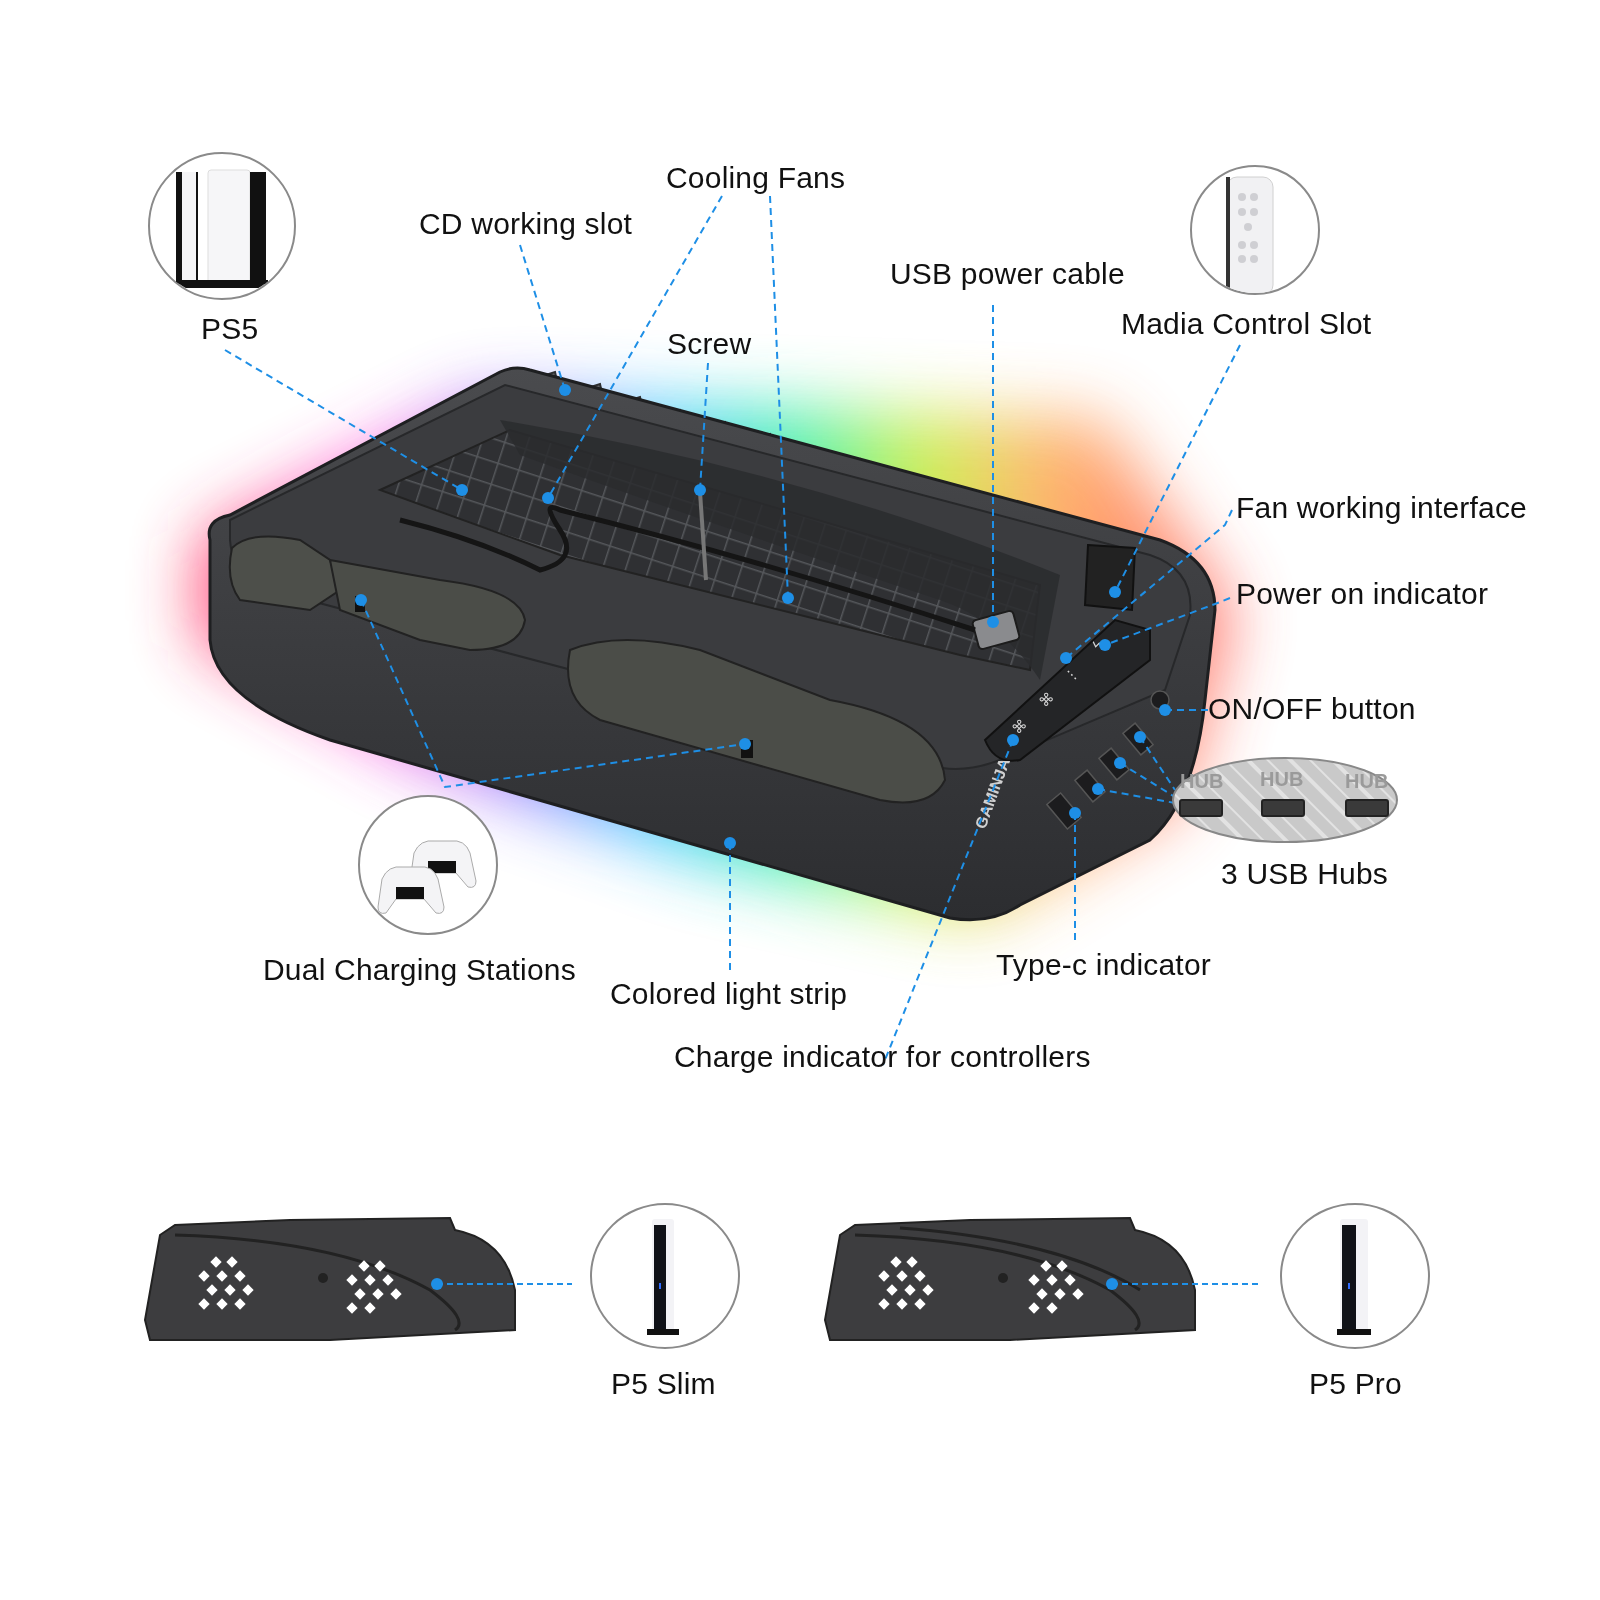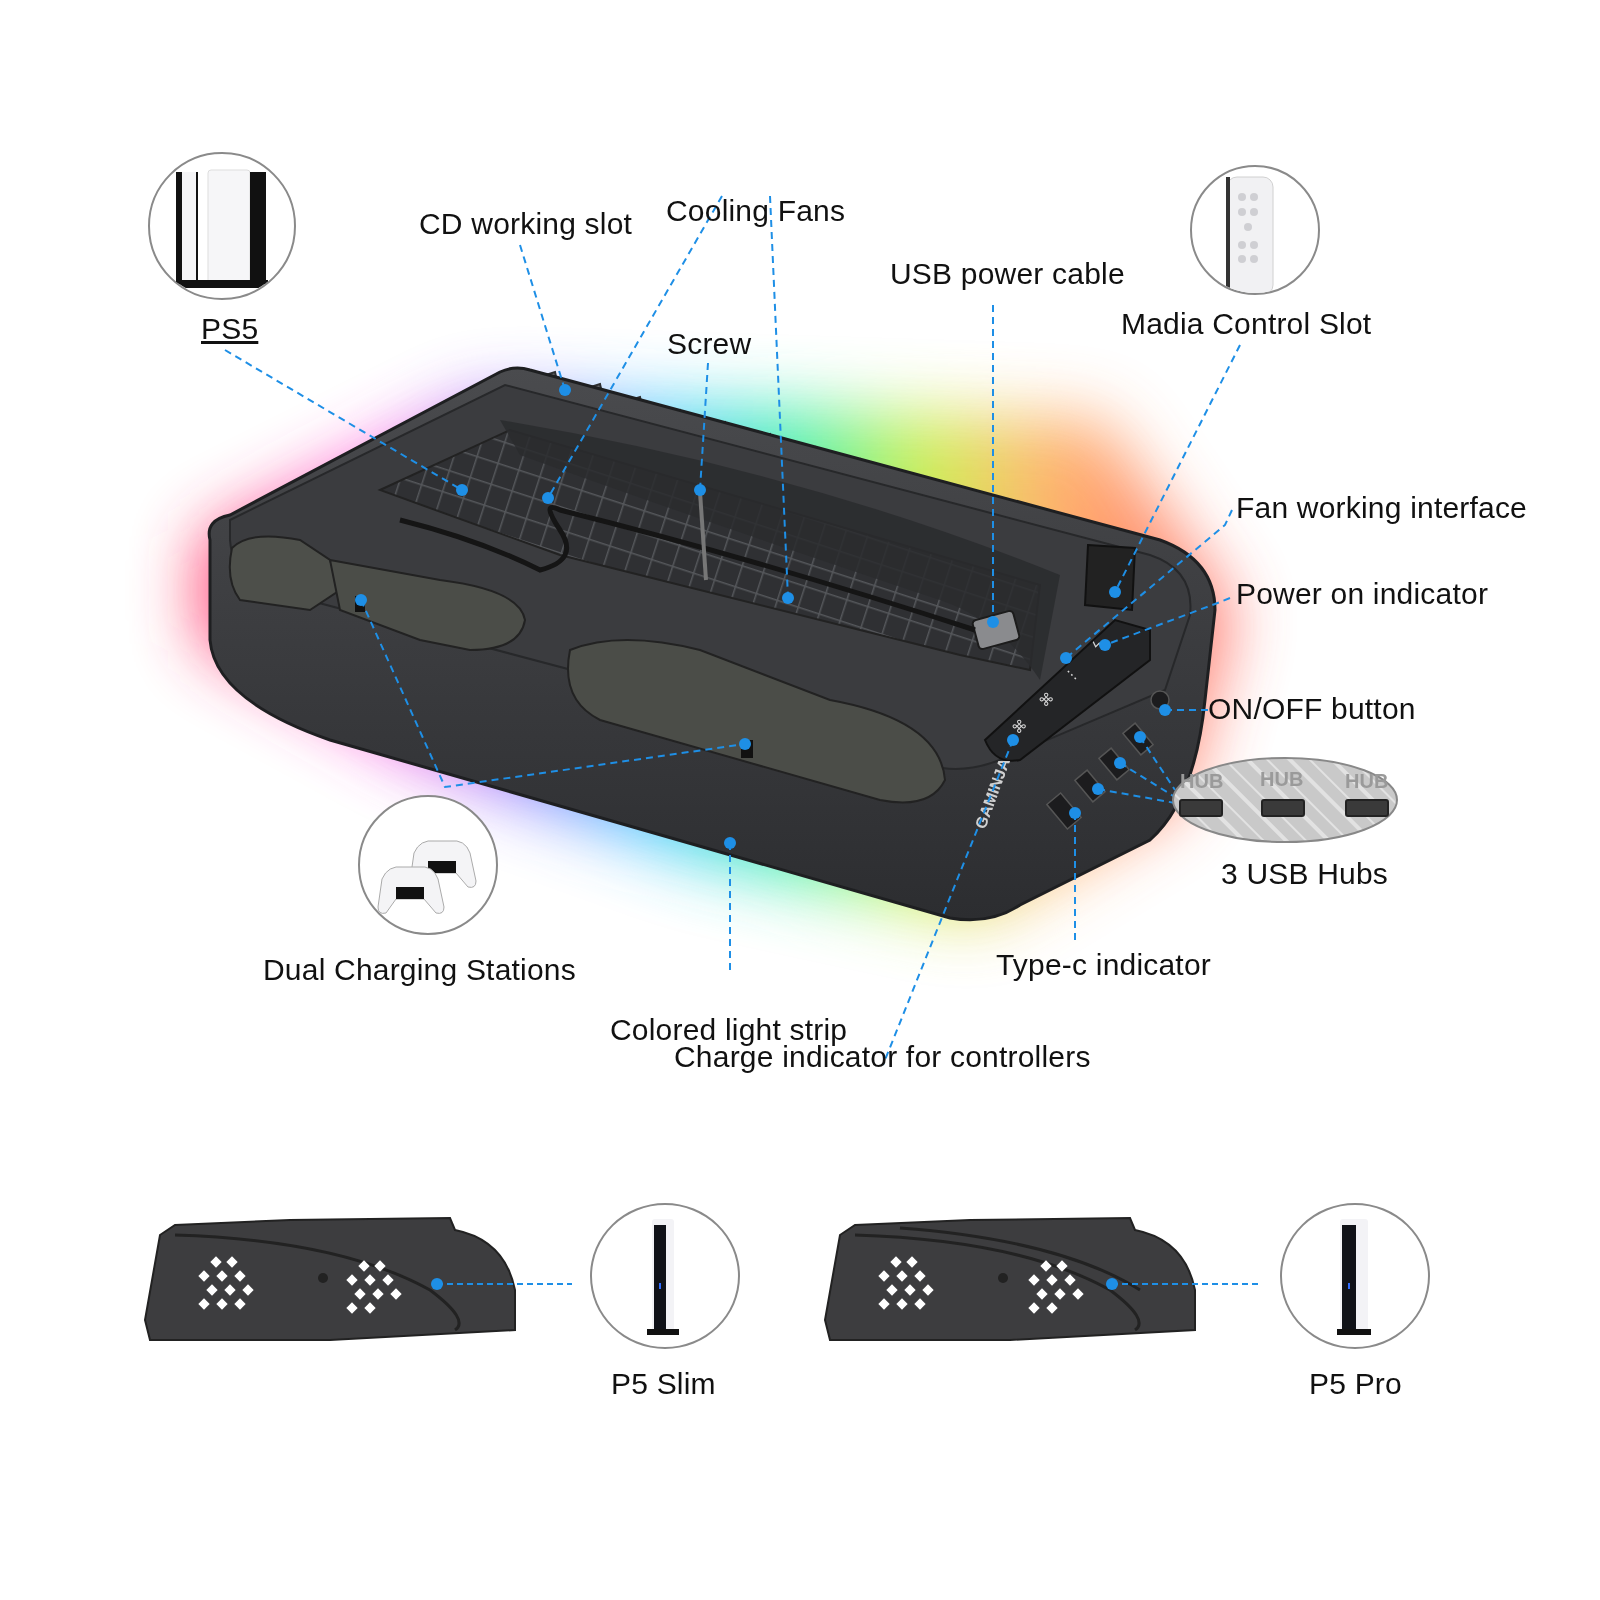--- a/index.html
+++ b/index.html
@@ -278,28 +278,28 @@
 </div>
 <div class="circle" style="left:1280px;top:1203px;width:146px;height:142px;">
   <svg width="146" height="142">
     <rect x="58" y="14" width="28" height="112" rx="3" fill="#f3f3f6"></rect>
     <rect x="60" y="20" width="14" height="104" fill="#101218"></rect>
     <rect x="66" y="78" width="2" height="6" fill="#2f6bff"></rect>
     <rect x="55" y="124" width="34" height="6" fill="#111"></rect>
   </svg>
 </div>
 
-<div class="label" style="left:201px;top:312px;text-decoration:underline;">PS5</div>
+<div class="label" style="left:201px;top:312px;">PS5</div>
 <div class="label" style="left:419px;top:207px;">CD working slot</div>
-<div class="label" style="left:666px;top:161px;margin-top:33px;">Cooling Fans</div>
+<div class="label" style="left:666px;top:161px;">Cooling Fans</div>
 <div class="label" style="left:667px;top:327px;">Screw</div>
 <div class="label" style="left:882px;top:257px;margin-left:8px;">USB power cable</div>
 <div class="label" style="left:1121px;top:307px;text-align:center;">Madia Control Slot</div>
 <div class="label" style="left:1236px;top:491px;">Fan working interface</div>
 <div class="label" style="left:1236px;top:577px;">Power on indicator</div>
 <div class="label" style="left:1208px;top:692px;">ON/OFF button</div>
 <div class="label" style="left:1221px;top:857px;">3 USB Hubs</div>
 <div class="label" style="left:996px;top:948px;">Type-c indicator</div>
 <div class="label" style="left:263px;top:953px;">Dual Charging Stations</div>
-<div class="label" style="left:610px;top:977px;margin-top:36px;">Colored light strip</div>
+<div class="label" style="left:610px;top:977px;">Colored light strip</div>
 <div class="label" style="left:674px;top:1040px;">Charge indicator for controllers</div>
 <div class="label" style="left:611px;top:1367px;">P5 Slim</div>
 <div class="label" style="left:1309px;top:1367px;">P5 Pro</div>
 
 </body></html>

